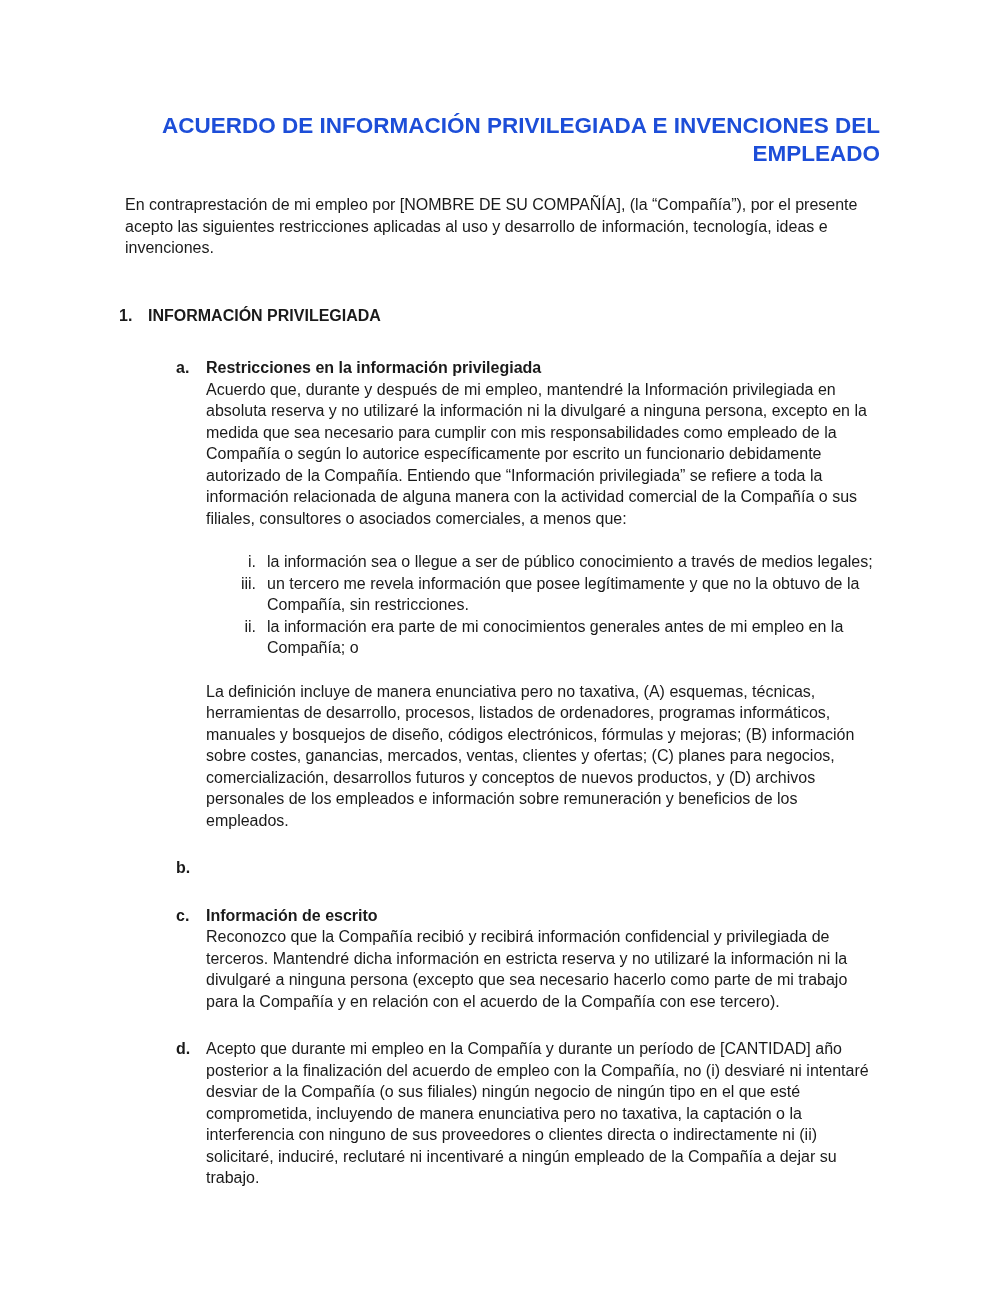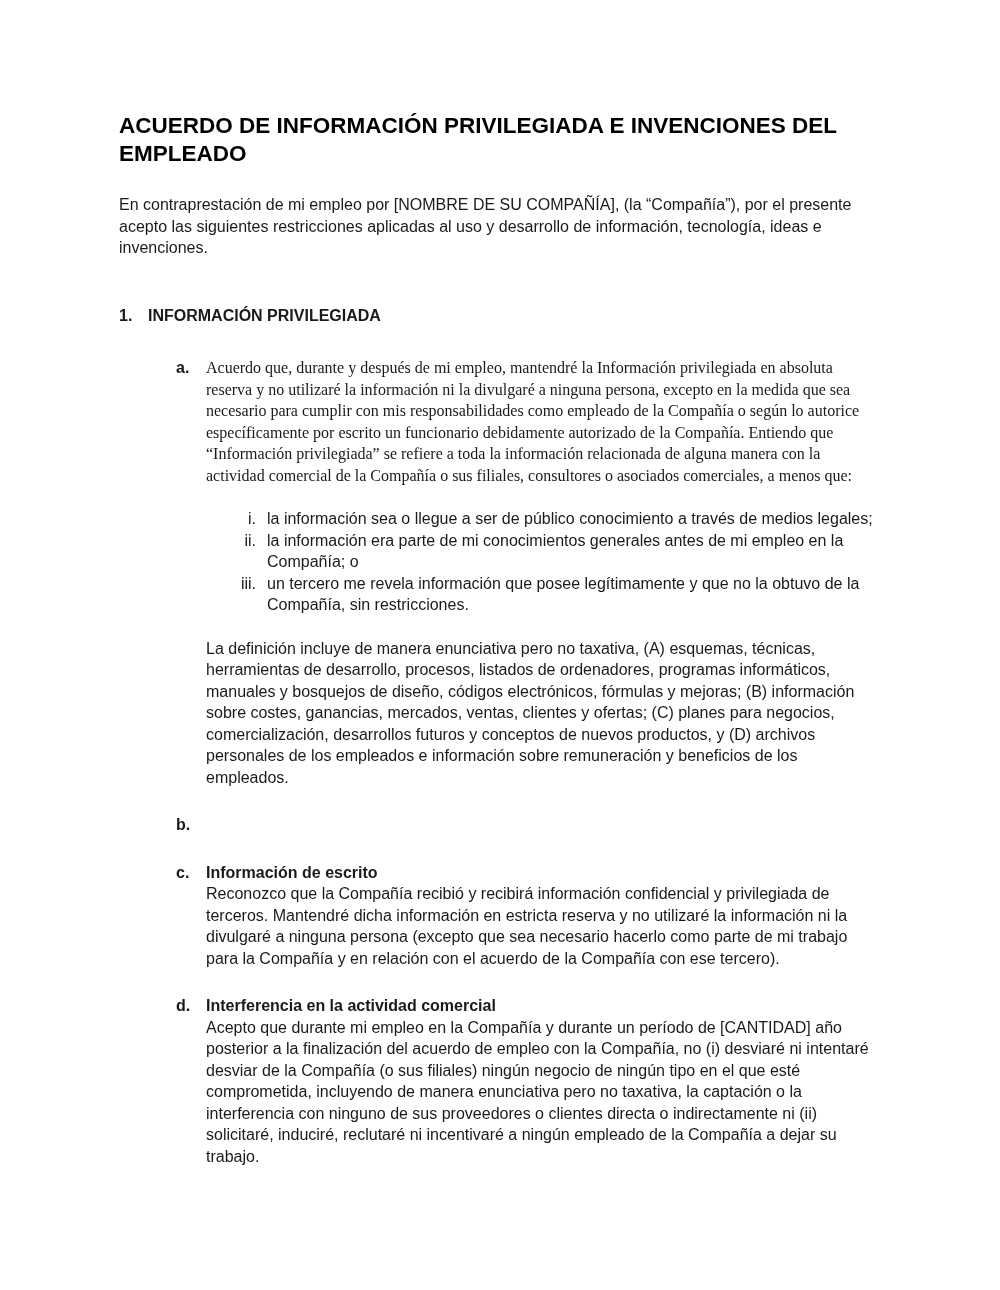--- a/index.html
+++ b/index.html
@@ -15,26 +15,26 @@
     padding: 112px 120px 40px 119px;
     font-family: "Liberation Sans", sans-serif;
     color: #1a1a1a;
     font-size: 16px;
     line-height: 21.5px;
   }
   .doc-title {
     font-size: 22.5px;
     line-height: 28px;
     font-weight: bold;
-    text-align: left;
+    text-align: right;
     margin: 0 0 26px 0;
-    color: #000000;
+    color: #1d4ed8;
   }
   .intro {
-    margin: 0 0 46px 0;
+    margin: 0 0 46px 6px;
   }
   .section {
     margin: 0;
   }
   .section-heading-row {
     display: flex;
     font-weight: bold;
     margin: 0 0 31px 0;
   }
   .section-num {
@@ -55,21 +55,20 @@
     min-width: 0;
   }
   .item-title {
     font-weight: bold;
   }
   .item-body {
     margin: 0;
   }
   .item-body.spaced {
     margin-bottom: 22px;
-    font-family: Liberation Serif, serif;
   }
   .sublist {
     margin: 0 0 22px 24px;
   }
   .sub-item {
     display: flex;
   }
   .sub-numeral {
     width: 26px;
     flex-shrink: 0;
@@ -92,33 +91,34 @@
 
   <div class="section">
     <div class="section-heading-row">
       <span class="section-num">1.</span>
       <span class="section-heading">INFORMACIÓN PRIVILEGIADA</span>
     </div>
 
     <div class="item">
       <span class="item-letter">a.</span>
       <div class="item-content">
+        <div class="item-title">Restricciones en la información privilegiada</div>
         <div class="item-body spaced">Acuerdo que, durante y después de mi empleo, mantendré la Información privilegiada en absoluta reserva y no utilizaré la información ni la divulgaré a ninguna persona, excepto en la medida que sea necesario para cumplir con mis responsabilidades como empleado de la Compañía o según lo autorice específicamente por escrito un funcionario debidamente autorizado de la Compañía. Entiendo que “Información privilegiada” se refiere a toda la información relacionada de alguna manera con la actividad comercial de la Compañía o sus filiales, consultores o asociados comerciales, a menos que:</div>
         <div class="sublist">
           <div class="sub-item">
             <span class="sub-numeral">i.</span>
             <span class="sub-text">la información sea o llegue a ser de público conocimiento a través de medios legales;</span>
           </div>
           <div class="sub-item">
+            <span class="sub-numeral">iii.</span>
+            <span class="sub-text">un tercero me revela información que posee legítimamente y que no la obtuvo de la Compañía, sin restricciones.</span>
+          </div>
+          <div class="sub-item">
             <span class="sub-numeral">ii.</span>
             <span class="sub-text">la información era parte de mi conocimientos generales antes de mi empleo en la Compañía; o</span>
-          </div>
-          <div class="sub-item">
-            <span class="sub-numeral">iii.</span>
-            <span class="sub-text">un tercero me revela información que posee legítimamente y que no la obtuvo de la Compañía, sin restricciones.</span>
           </div>
         </div>
         <div class="item-body">La definición incluye de manera enunciativa pero no taxativa, (A) esquemas, técnicas, herramientas de desarrollo, procesos, listados de ordenadores, programas informáticos, manuales y bosquejos de diseño, códigos electrónicos, fórmulas y mejoras; (B) información sobre costes, ganancias, mercados, ventas, clientes y ofertas; (C) planes para negocios, comercialización, desarrollos futuros y conceptos de nuevos productos, y (D) archivos personales de los empleados e información sobre remuneración y beneficios de los empleados.</div>
       </div>
     </div>
 
     <div class="item">
       <span class="item-letter">b.</span>
       <div class="item-content">
       </div>
@@ -128,19 +128,18 @@
       <span class="item-letter">c.</span>
       <div class="item-content">
         <div class="item-title">Información de escrito</div>
         <div class="item-body">Reconozco que la Compañía recibió y recibirá información confidencial y privilegiada de terceros. Mantendré dicha información en estricta reserva y no utilizaré la información ni la divulgaré a ninguna persona (excepto que sea necesario hacerlo como parte de mi trabajo para la Compañía y en relación con el acuerdo de la Compañía con ese tercero).</div>
       </div>
     </div>
 
     <div class="item">
       <span class="item-letter">d.</span>
       <div class="item-content">
-        <div class="item-title">Interferencia en la actividad comercial</div>
         <div class="item-body">Acepto que durante mi empleo en la Compañía y durante un período de [CANTIDAD] año posterior a la finalización del acuerdo de empleo con la Compañía, no (i) desviaré ni intentaré desviar de la Compañía (o sus filiales) ningún negocio de ningún tipo en el que esté comprometida, incluyendo de manera enunciativa pero no taxativa, la captación o la interferencia con ninguno de sus proveedores o clientes directa o indirectamente ni (ii) solicitaré, induciré, reclutaré ni incentivaré a ningún empleado de la Compañía a dejar su trabajo.</div>
       </div>
     </div>
   </div>
 
 </div>
 
 </body></html>

